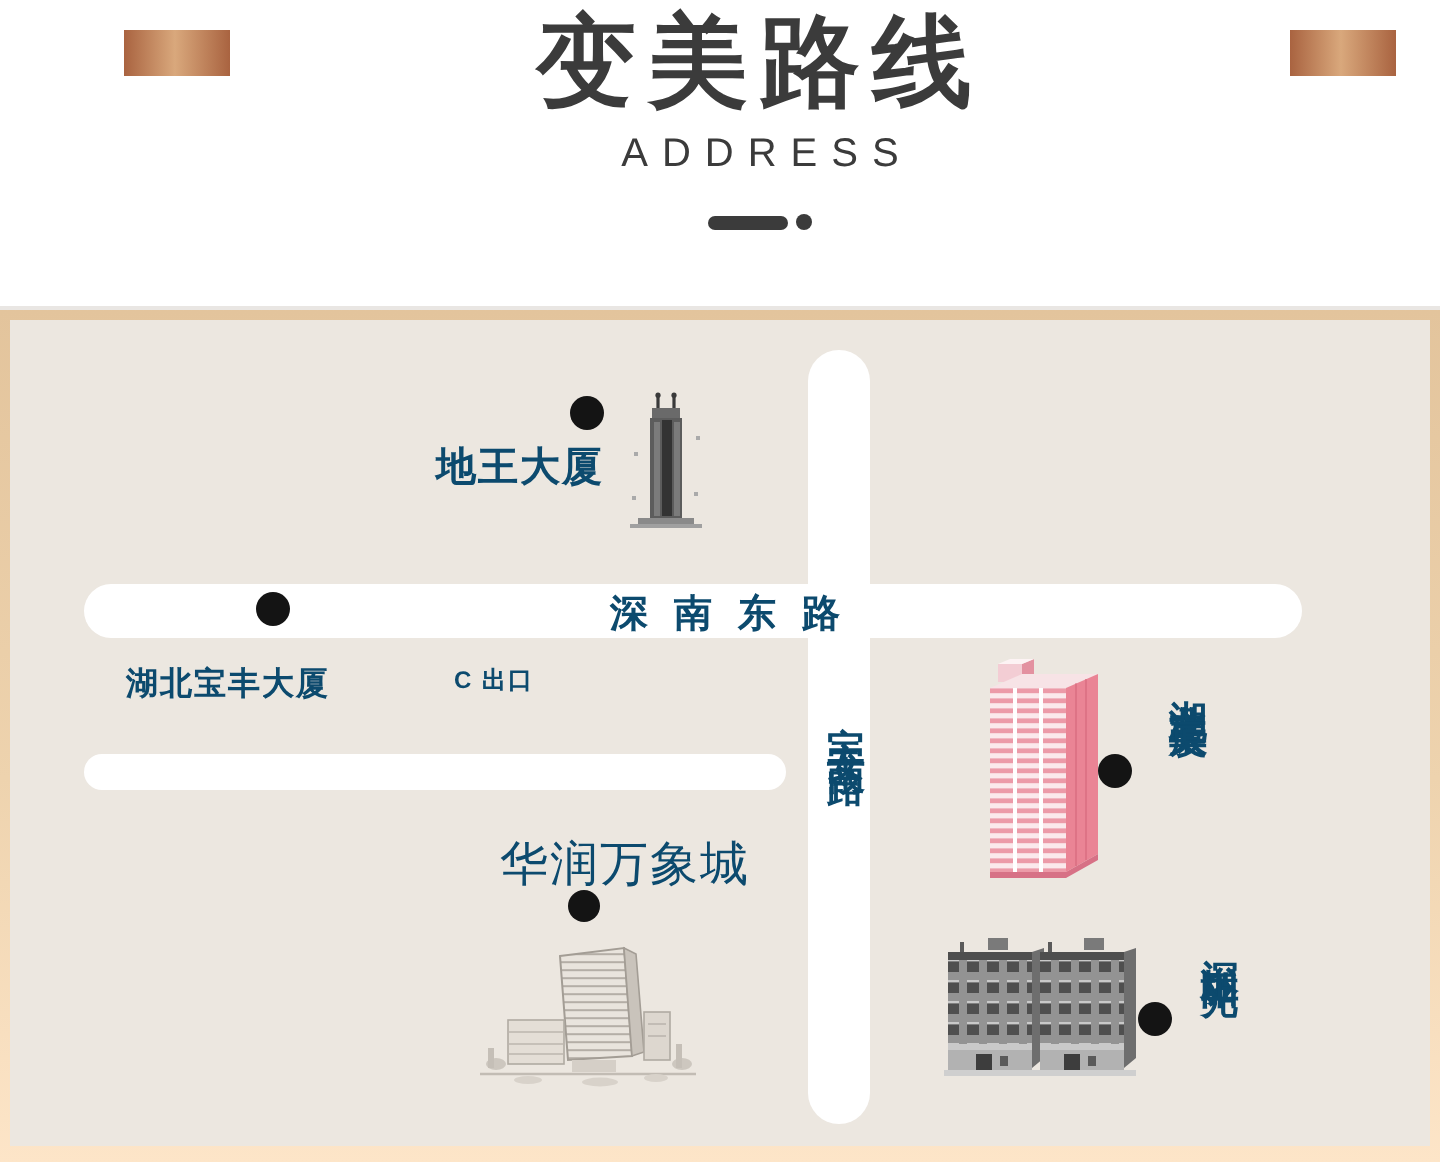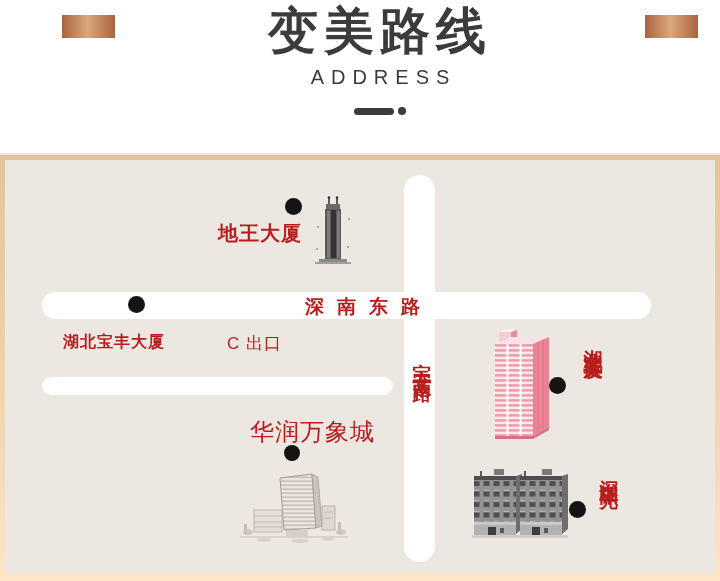--- a/index.html
+++ b/index.html
@@ -43,27 +43,27 @@
     position:absolute;left:5px;top:5px;width:710px;height:413px;
     background:#ece7e0;overflow:hidden;
   }
   
   .road{position:absolute;background:#ffffff;}
   .road-h1{left:37px;top:132px;width:609px;height:27px;border-radius:13.5px;}
   .road-v {left:399px;top:15px;width:31px;height:387px;border-radius:15.5px;}
   .road-h2{left:37px;top:217px;width:351px;height:18px;border-radius:9px;}
 
   
-  .map-label{position:absolute;color:#b91c1c;white-space:nowrap;}
+  .map-label{position:absolute;color:#0c4a6e;white-space:nowrap;}
   .lbl-shennan{left:300px;top:134px;font-size:19px;letter-spacing:13px;font-weight:bold;}
   .lbl-baoan{left:404px;top:188px;font-size:19px;letter-spacing:7px;font-weight:bold;
              writing-mode:vertical-rl;}
   .lbl-diwang{left:213px;top:60px;font-size:20px;font-weight:bold;letter-spacing:1px;}
   .lbl-station{left:58px;top:172px;font-size:16px;font-weight:bold;letter-spacing:1px;}
-  .lbl-exit{left:222px;top:172px;font-size:17px;font-weight:normal;letter-spacing:1px;}
+  .lbl-exit{left:222px;top:172px;font-size:12px;font-weight:bold;letter-spacing:1px;}
   .lbl-baofeng{left:575px;top:175px;font-size:19px;font-weight:bold;letter-spacing:2px;
                writing-mode:vertical-rl;}
   .lbl-mixc{left:245px;top:256px;font-size:24px;font-weight:normal;letter-spacing:1px;}
   .lbl-sunshine{left:591px;top:305px;font-size:19px;font-weight:bold;letter-spacing:3px;
                 writing-mode:vertical-rl;}
 
   
   .marker-dot{position:absolute;width:17px;height:17px;border-radius:50%;background:#141414;}
   .dot-station{left:123px;top:136px;}
   .dot-diwang{left:280px;top:38px;}

